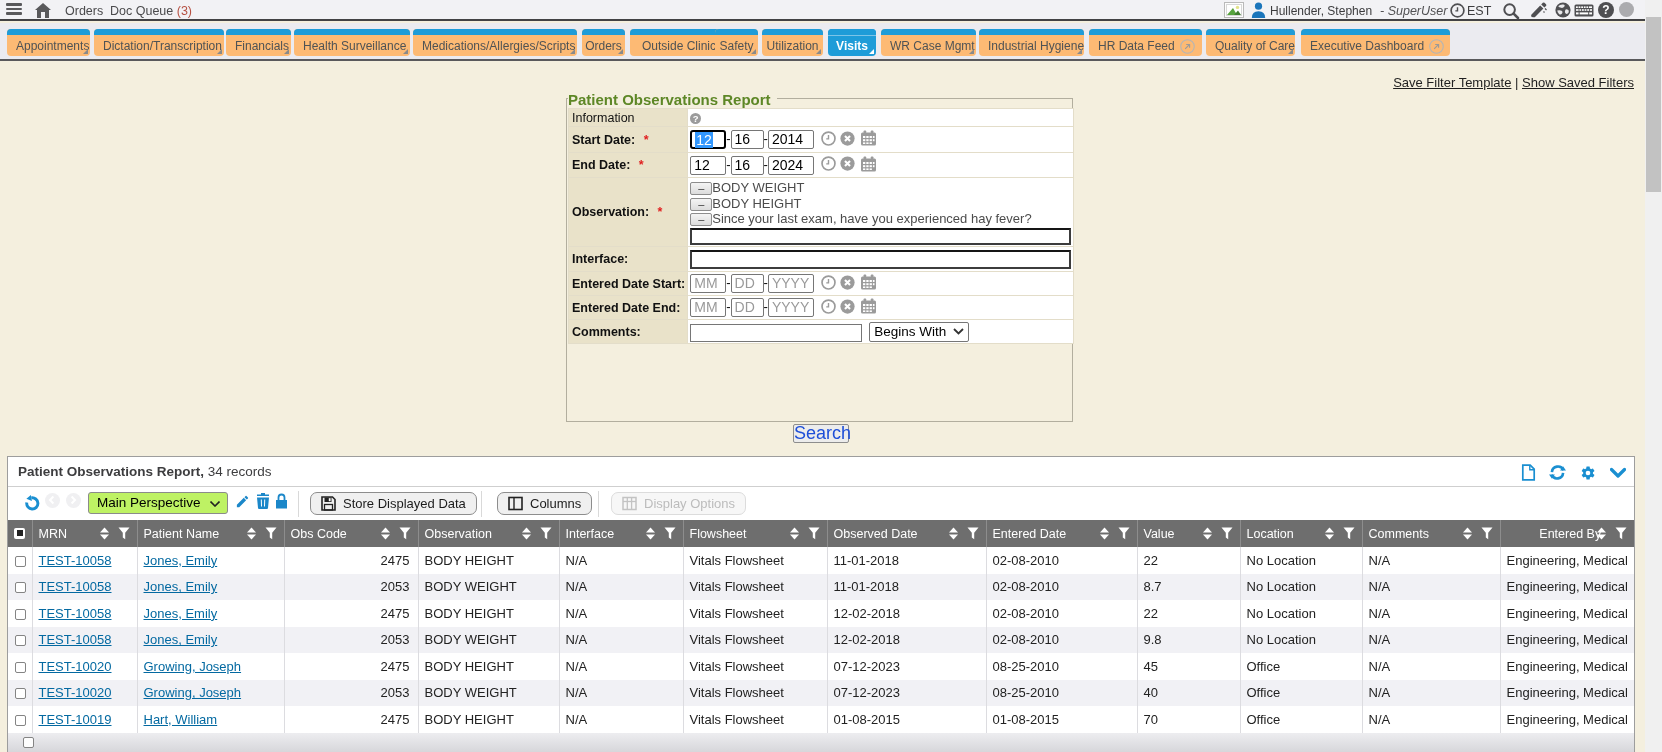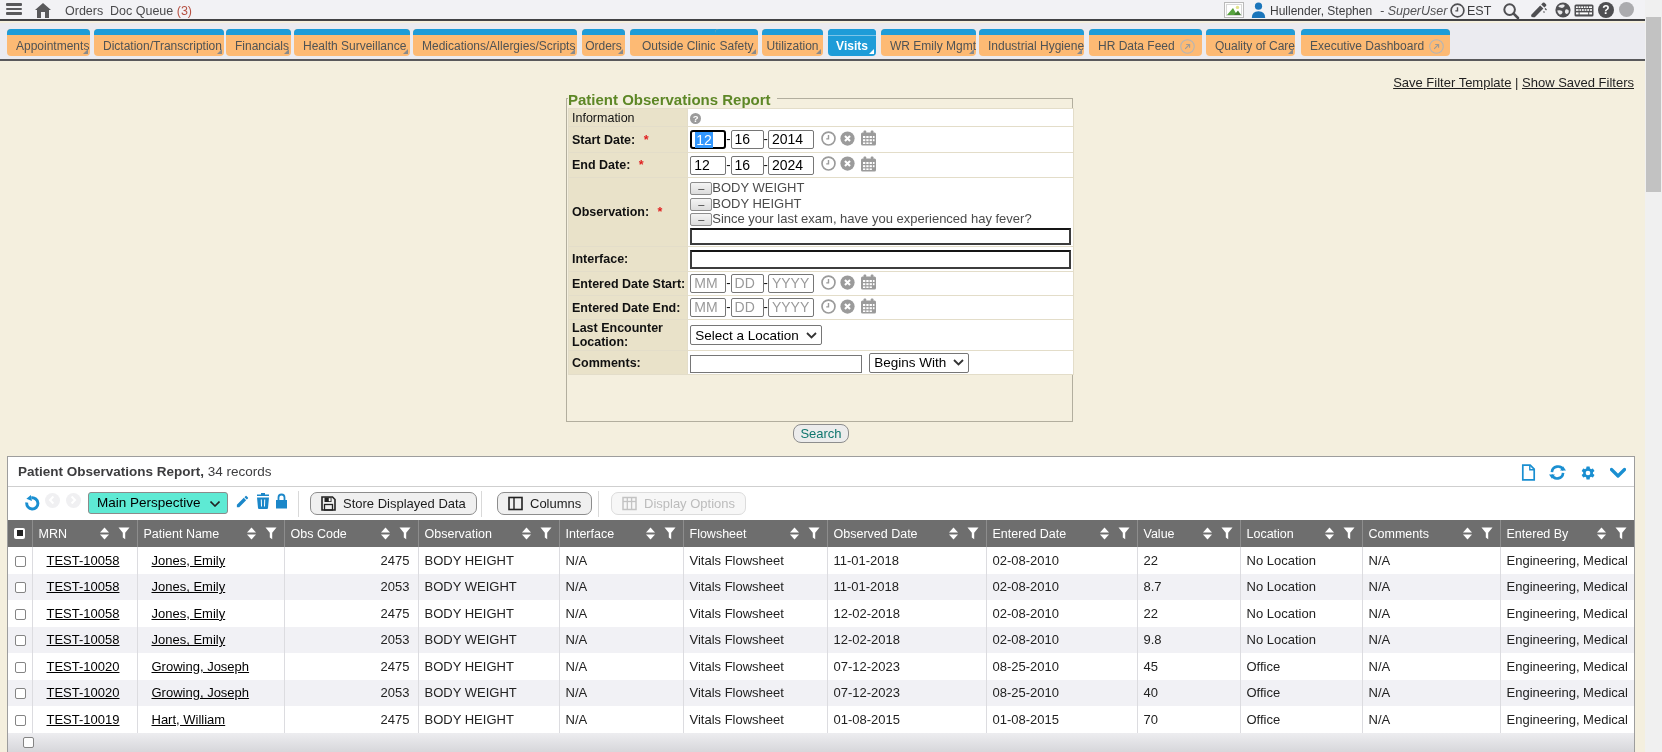--- a/index.html
+++ b/index.html
@@ -40,43 +40,43 @@
 .req { color:#e01f1f; font-weight:bold; margin-left:5px; }
 .dtxt { display:inline-block; height:19px; border:1px solid #767676; border-radius:2px; font-size:14px; padding:0 1px 0 3px; color:#000; vertical-align:middle; background:#fff; line-height:17px; }
 .ph { color:#9a9a9a; }
 .icn { display:inline-block; vertical-align:middle; }
 .biginput { display:block; width:381px; height:19px; border:2px solid #3c3c3c; border-top-color:#151515; background:#fff; }
 .helpq { display:inline-block; width:11px; height:11px; border-radius:50%; background:#9b9b9b; color:#fff; font-size:9.5px; font-weight:bold; text-align:center; line-height:11px; vertical-align:middle; }
 .minusbtn { display:inline-block; width:22px; height:13px; background:linear-gradient(#f4f4f4,#dcdcdc); border:1px solid #8d8d8d; border-radius:2px; text-align:center; line-height:10px; font-size:11px; color:#333; vertical-align:middle; }
 .obstext { font-size:13px; color:#4c4c4c; }
 .sel { height:20px; border:1px solid #767676; border-radius:2px; background:#fff; font-size:13.5px; padding:0 4px; display:inline-flex; align-items:center; }
 .sel .chev { margin-left:7px; }
-.searchbtn { position:absolute; left:227px; top:333px; width:56px; height:19px; background:#ececec; border:1px solid #8d8d8d; border-radius:8px; text-align:center; font-size:13px; line-height:17px; color:#0f766e; }
+.searchbtn { position:absolute; left:227px; top:333px; width:56px; height:19px; background:#ececec; border:1px solid #8d8d8d; border-radius:2px; text-align:center; font-size:18px; line-height:17px; color:#1d4ed8; }
 
 
 .panel { position:absolute; left:7px; top:456px; width:1628px; height:296px; background:#fff; border:1px solid #9d9d9d; border-bottom:none; }
 .ptitle { position:absolute; left:0; top:0; width:100%; height:30px; border-bottom:1px solid #cfcfcf; font-size:13.5px; color:#3d3d3f; line-height:30px; }
 .ptitle b { margin-left:10px; }
 .picons { position:absolute; right:8px; top:7px; }
 .ptool { position:absolute; left:0; top:31px; width:100%; height:32px; }
 .tsep { position:absolute; top:3px; width:1px; height:26px; background:#d9d9d9; }
 .tbtn { position:absolute; top:4px; height:23px; background:#f0f0f0; border:1px solid #8d8d8d; border-radius:7px; font-size:13px; color:#1c1c1c; line-height:21px; padding:0 10px; }
 .tbtn.dis { background:#f7f7f7; border-color:#dcdcdc; color:#bcbcbc; }
-.persel { position:absolute; left:80px; top:4px; width:140px; height:22px; border:1px solid #8b8b8b; border-radius:3px; background:#5eead4; font-size:13.5px; line-height:20px; padding-left:8px; color:#000; }
+.persel { position:absolute; left:80px; top:4px; width:140px; height:22px; border:1px solid #8b8b8b; border-radius:3px; background:#bef264; font-size:13.5px; line-height:20px; padding-left:8px; color:#000; }
 .discirc { position:absolute; top:5px; width:15px; height:15px; border-radius:50%; background:#f0f0f2; }
 
 
 .gridwrap { position:absolute; left:0; top:63px; width:1626px; }
 table.grid { border-collapse:collapse; table-layout:fixed; width:1626px; font-size:13px; }
 table.grid th { background:#6e6e6e; color:#fff; font-weight:normal; font-size:12.5px; text-align:left; height:27px; padding:0 0 0 6px; border-right:1px solid #8d8d8d; position:relative; white-space:nowrap; }
 table.grid td:last-child { border-right:none; }
 table.grid td { height:26.5px; padding:0 0 0 6px; border-right:1px solid #dcdce0; white-space:nowrap; overflow:hidden; color:#222; }
 table.grid tr.alt td { background:#f1f1f5; }
 table.grid td.num { text-align:right; padding-right:8px; }
-table.grid a { color:#000000; text-decoration:underline;margin-left:8px; }
+table.grid a { color:#0369a1; text-decoration:underline; }
 .cb { display:inline-block; width:11px; height:11px; border:1px solid #848484; border-radius:2px; background:#fff; vertical-align:middle; }
 .hsort { position:absolute; right:27px; top:7px; }
 .hfilt { position:absolute; right:7px; top:7px; }
 .partrow { position:absolute; left:0; top:212.5px; width:1626px; height:21px; background:linear-gradient(#ededf0,#d4d4d8); }
 .partrow .cb { position:absolute; left:15px; top:4px; background:#fdfdfd; }
 
 
 .sbar { position:absolute; right:0; top:0; width:17px; height:752px; background:#f0f0f0; }
 .sthumb { position:absolute; left:1px; top:17px; width:15px; height:175px; background:#c2c2c2; }
 .sarr { position:absolute; left:4px; width:0; height:0; }
@@ -161,21 +161,21 @@
   <div class="tab" style="left:7px;width:83px;"><span class="lbl">Appointments</span><span class="drop"></span></div>
   <div class="tab" style="left:94px;width:130px;"><span class="lbl">Dictation/Transcription</span><span class="drop"></span></div>
   <div class="tab" style="left:226px;width:65px;"><span class="lbl">Financials</span><span class="drop"></span></div>
   <div class="tab" style="left:294px;width:116px;"><span class="lbl">Health Surveillance</span><span class="drop"></span></div>
   <div class="tab" style="left:413px;width:164px;"><span class="lbl">Medications/Allergies/Scripts</span><span class="drop"></span></div>
   <div class="tab" style="left:582px;width:43px;padding:0 2px;"><span class="lbl">Orders</span><span class="drop"></span></div>
   <div class="tab" style="left:630px;width:98px;"><span class="lbl">Outside Clinic</span><span class="drop"></span></div>
   <div class="tab" style="left:715px;width:43px;padding:0 2px;"><span class="lbl">Safety</span><span class="drop"></span></div>
   <div class="tab" style="left:762px;width:61px;padding:0 4px;"><span class="lbl">Utilization</span><span class="drop"></span></div>
   <div class="tab active" style="left:828px;width:48px;padding:0 2px;"><span class="lbl">Visits</span><span class="drop"></span></div>
-  <div class="tab" style="left:881px;width:95px;"><span class="lbl">WR Emily Mgmt</span><span class="drop"></span></div>
+  <div class="tab" style="left:881px;width:95px;"><span class="lbl">WR Case Mgmt</span><span class="drop"></span></div>
   <div class="tab" style="left:979px;width:105px;"><span class="lbl">Industrial Hygiene</span><span class="drop"></span></div>
   <div class="tab" style="left:1089px;width:113px;"><span class="lbl" style="margin-right:22px;">HR Data Feed</span><svg style="position:absolute;right:7px;top:10px;" width="15" height="15" viewBox="0 0 16 16">
         <circle cx="8" cy="8" r="7.2" fill="none" stroke="#b5b5b5" stroke-width="1.2"></circle>
         <path d="M5.5 10.5 L10 6 M6.6 5.8 L10.2 5.8 L10.2 9.4" fill="none" stroke="#9a9a9a" stroke-width="1.2"></path>
       </svg></div>
   <div class="tab" style="left:1206px;width:89px;"><span class="lbl">Quality of Care</span><span class="drop"></span></div>
   <div class="tab" style="left:1301px;width:149px;"><span class="lbl" style="margin-right:24px;">Executive Dashboard</span><svg style="position:absolute;right:6px;top:10px;" width="15" height="15" viewBox="0 0 16 16">
         <circle cx="8" cy="8" r="7.2" fill="none" stroke="#b5b5b5" stroke-width="1.2"></circle>
         <path d="M5.5 10.5 L10 6 M6.6 5.8 L10.2 5.8 L10.2 9.4" fill="none" stroke="#9a9a9a" stroke-width="1.2"></path>
       </svg></div>
@@ -329,26 +329,20 @@
                   <rect x="3" y="9.2" width="2.3" height="2"></rect>
                   <rect x="6.3" y="9.2" width="2.3" height="2"></rect>
                   <rect x="9.6" y="9.2" width="2.3" height="2"></rect>
                   <rect x="12.9" y="9.2" width="1.6" height="2"></rect>
                   <rect x="3" y="12.4" width="2.3" height="1.6"></rect>
                   <rect x="6.3" y="12.4" width="2.3" height="1.6"></rect>
                   <rect x="9.6" y="12.4" width="2.3" height="1.6"></rect>
                 </g>
               </svg></span>
     </td>
-        </tr>
-    <tr style="height:30px;">
-          <td class="lab" style="line-height:14px;white-space:normal;">Last Encounter Location:</td>
-          <td class="inp"><span class="sel">Select a Location<svg class="chev" width="11" height="7" viewBox="0 0 11 7">
-                <path d="M1 1 L5.5 5.5 L10 1" fill="none" stroke="#333" stroke-width="1.8"></path>
-              </svg></span></td>
         </tr>
     <tr style="height:24px;">
           <td class="lab">Comments:</td>
           <td class="inp"><span class="biginput" style="display:inline-block;width:172px;vertical-align:middle;border-width:1px;border-color:#767676;height:18px;"></span><span class="sel" style="margin-left:7px;">Begins With<svg class="chev" width="11" height="7" viewBox="0 0 11 7">
                 <path d="M1 1 L5.5 5.5 L10 1" fill="none" stroke="#333" stroke-width="1.8"></path>
               </svg></span></td>
         </tr>
   </tbody>
     </table>
   <div class="searchbtn">Search</div>
@@ -498,21 +492,21 @@
                 <path d="M5.5 12.5 L1 7.5 L10 7.5 Z" fill="#fff"></path>
               </svg><svg class="hfilt" width="12" height="13" viewBox="0 0 12 13">
                 <path d="M0.5 0.5 L11.5 0.5 L7.2 5.8 L7.2 12.3 L4.8 10.6 L4.8 5.8 Z" fill="#fff"></path>
               </svg></th>
     <th>Comments<svg class="hsort" width="11" height="13" viewBox="0 0 11 13">
                 <path d="M5.5 0.5 L10 5.5 L1 5.5 Z" fill="#fff"></path>
                 <path d="M5.5 12.5 L1 7.5 L10 7.5 Z" fill="#fff"></path>
               </svg><svg class="hfilt" width="12" height="13" viewBox="0 0 12 13">
                 <path d="M0.5 0.5 L11.5 0.5 L7.2 5.8 L7.2 12.3 L4.8 10.6 L4.8 5.8 Z" fill="#fff"></path>
               </svg></th>
-    <th style="border-right:none;">Entered By<svg class="hsort" width="11" height="13" viewBox="0 0 11 13">
+    <th style="border-right:none;text-align:center;">Entered By<svg class="hsort" width="11" height="13" viewBox="0 0 11 13">
                 <path d="M5.5 0.5 L10 5.5 L1 5.5 Z" fill="#fff"></path>
                 <path d="M5.5 12.5 L1 7.5 L10 7.5 Z" fill="#fff"></path>
               </svg><svg class="hfilt" width="12" height="13" viewBox="0 0 12 13">
                 <path d="M0.5 0.5 L11.5 0.5 L7.2 5.8 L7.2 12.3 L4.8 10.6 L4.8 5.8 Z" fill="#fff"></path>
               </svg></th>
   </tr>
   <tr>
             <td style="padding-left:7px;"><span class="cb"></span></td>
             <td><a>TEST-10058</a></td>
             <td><a>Jones, Emily</a></td>

